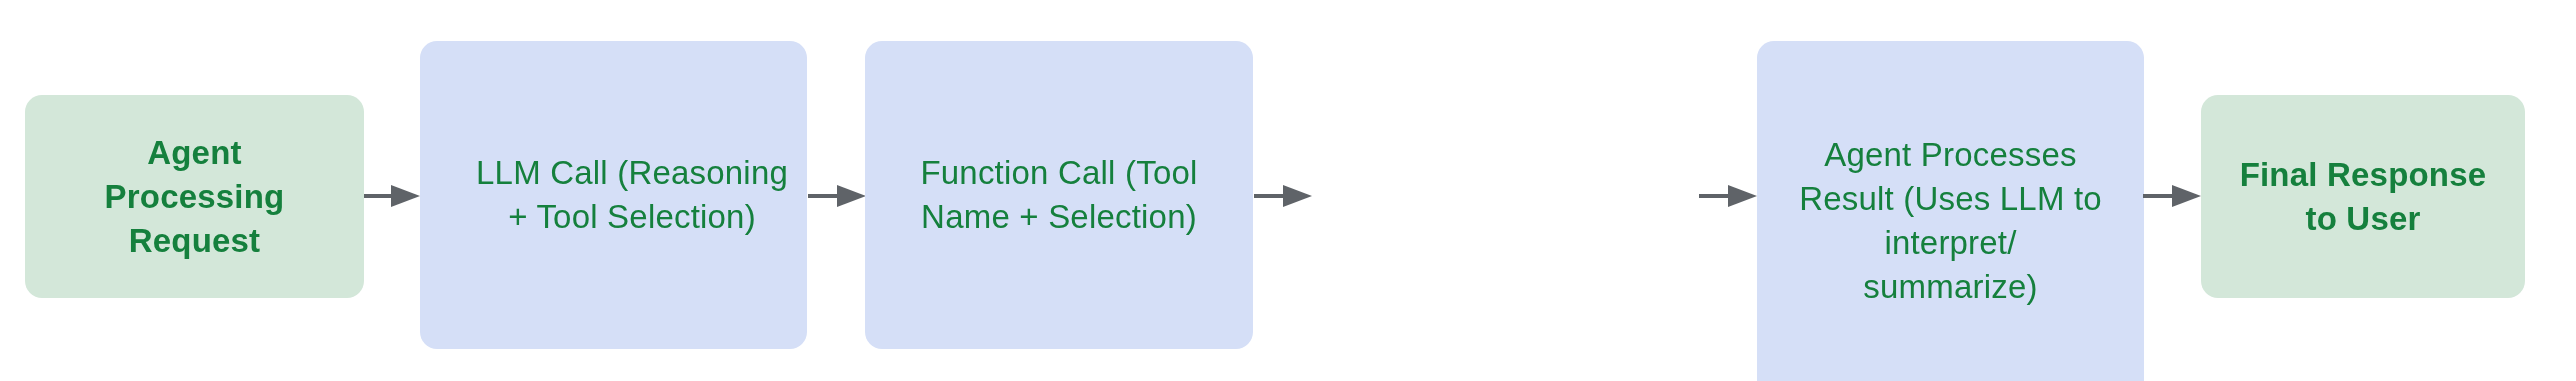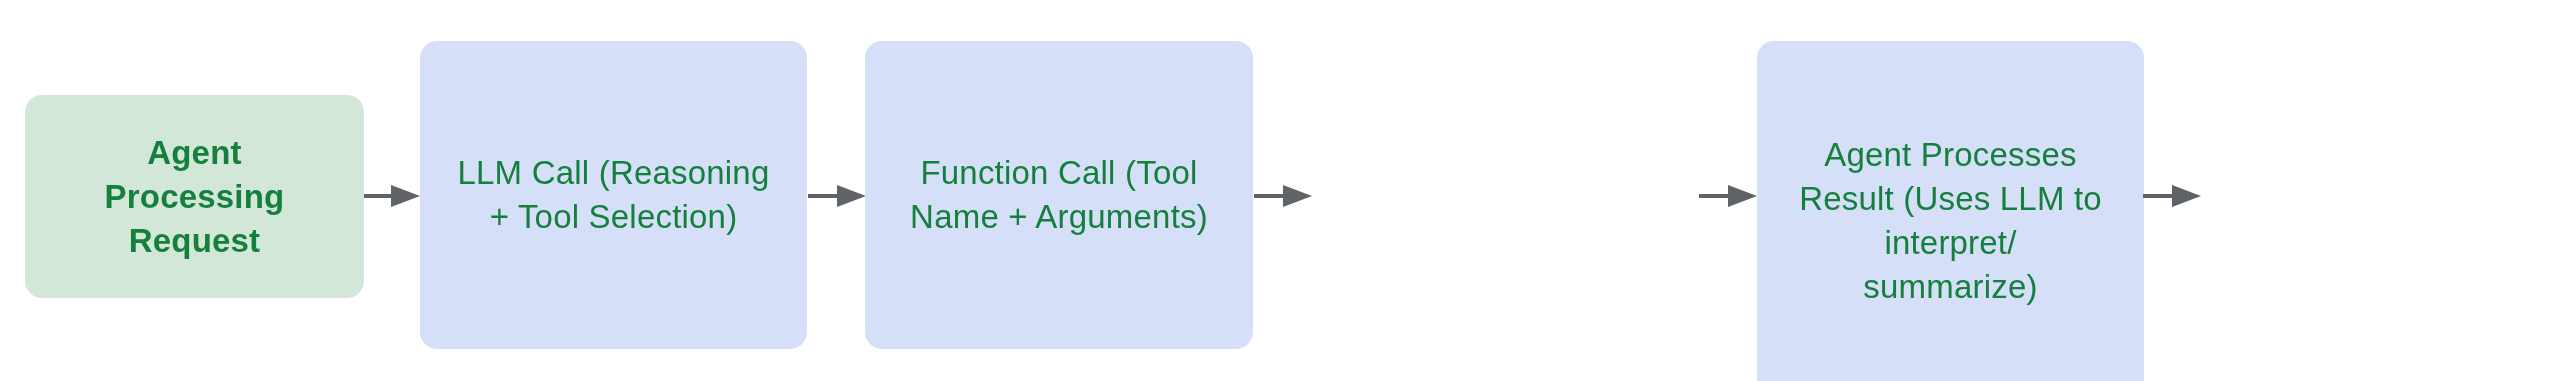--- a/index.html
+++ b/index.html
@@ -29,21 +29,21 @@
     text-align: center;
     font-size: 33px;
     line-height: 44px;
     letter-spacing: 0.2px;
   }
   .node.terminal .label { font-weight: 700; }
   .node.process  .label { font-weight: 400; }
 
   
   .n1 { left: 25px;   top: 95px; width: 339px; height: 203px; }
-  .n2 { left: 420px;  top: 41px;  width: 387px; height: 308px; }
+  .n2 { left: 420px;  top: 41px;  width: 387px; height: 308px; justify-content: flex-end; }
   .n3 { left: 865px; top: 41px;  width: 388px; height: 308px; }
   .n4 { left: 1311px; top: 41px;  width: 387px; height: 308px; }
   .n5 { left: 1757px; top: 41px;  width: 387px; height: 359px; }
   .n6 { left: 2201px; top: 95px; width: 324px; height: 203px; }
 
   
   .arrow {
     position: absolute;
     top: 184px;
     height: 23.5px;
@@ -90,21 +90,21 @@
 + Tool Selection)</span>
   </div>
 
   <div class="arrow a2" style="color: rgb(95, 99, 104);">
     <span class="shaft"></span>
     <span class="head"></span>
   </div>
 
   <div class="node process n3" style="background-color: rgb(213, 223, 247);">
     <span class="label">Function Call (Tool
-Name + Arguments)</span>
+Name + Selection)</span>
   </div>
 
   <div class="arrow a3" style="color: rgb(95, 99, 104);">
     <span class="shaft"></span>
     <span class="head"></span>
   </div>
 
 
   <div class="arrow a4" style="color: rgb(95, 99, 104);">
     <span class="shaft"></span>
@@ -116,15 +116,19 @@
 Result (Uses LLM to
 interpret/
 summarize)</span>
   </div>
 
   <div class="arrow a5" style="color: rgb(95, 99, 104);">
     <span class="shaft"></span>
     <span class="head"></span>
   </div>
 
+  <div class="node terminal n6" style="background-color: rgb(211, 231, 217);">
+    <span class="label">Final Response
+to User</span>
+  </div>
 
 </div>
 
 
 </body></html>

